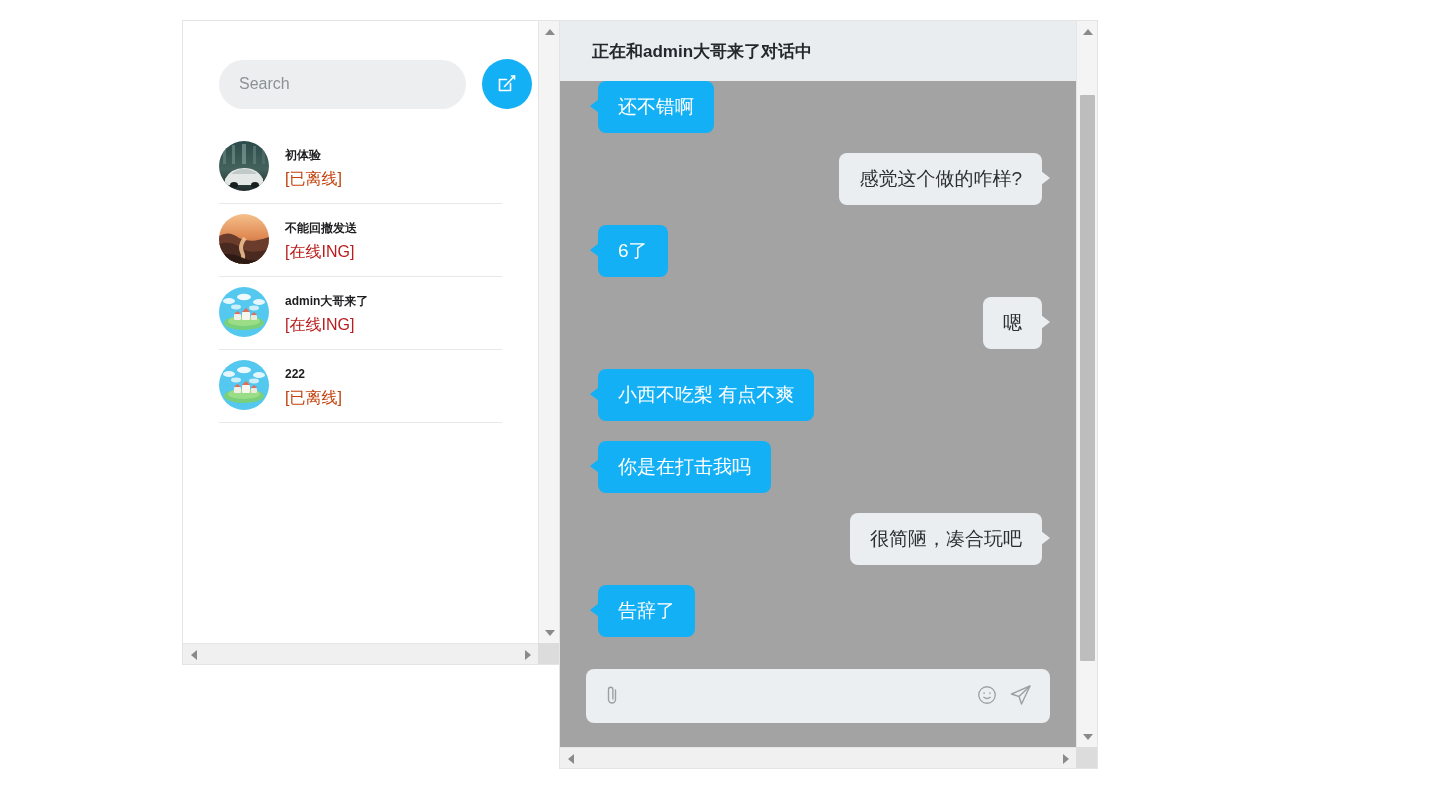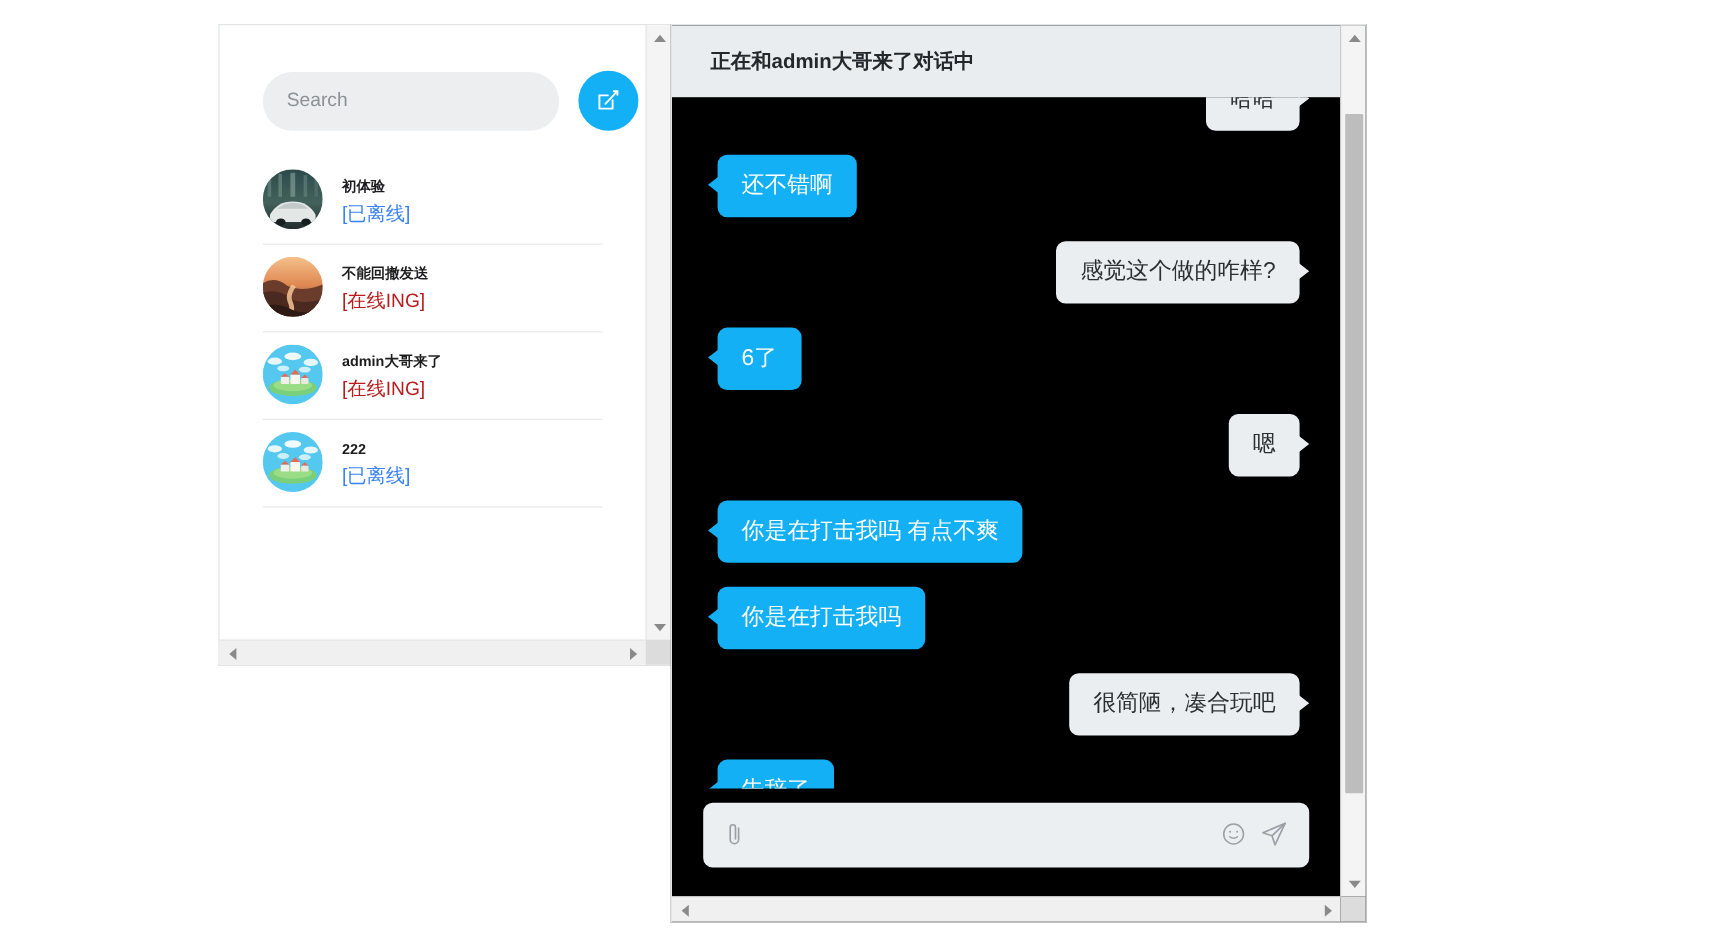--- a/index.html
+++ b/index.html
@@ -13,21 +13,21 @@
   .app {
     position: absolute;
     left: 182px; top: 20px;
     width: 1000px; height: 749px;
     display: flex;
   }
 
   
   .sidebar {
     position: relative;
-    width: 377px; height: 535px;
+    width: 377px; height: 645px;
     background: #ffffff;
     border: 1px solid #e2e4e6;
     border-right: none;
   }
   .sidebar-inner {
     position: absolute;
     left: 0; top: 0; right: 21px; bottom: 21px;
     overflow: hidden;
   }
   .search-row {
@@ -88,28 +88,28 @@
     font-weight: bold;
     color: #1d1d1f;
     line-height: 22px;
     white-space: nowrap;
   }
   .contact-status {
     font-size: 16px;
     line-height: 21px;
     white-space: nowrap;
   }
-  .status-offline { color: #3b82f6; }
+  .status-offline { color: #c2410c; }
   .status-online  { color: #b91c1c; }
 
   
   .chat {
     position: relative;
-    width: 580px; height: 749px;
-    background: #000000;
+    width: 539px; height: 749px;
+    background: #a3a3a3;
     border: 1px solid #e2e4e6;
   }
   .chat-inner {
     position: absolute;
     left: 0; top: 0; right: 21px; bottom: 21px;
     display: flex;
     flex-direction: column;
     overflow: hidden;
   }
   .chat-header {
@@ -413,42 +413,39 @@
 
   <div class="chat">
     <div class="chat-inner">
 
       <div class="chat-header">
         <div class="chat-title">正在和admin大哥来了对话中</div>
       </div>
 
       <div class="messages">
 
-        <div class="msg-row right clipped">
-          <div class="bubble in">哈哈</div>
-        </div>
 
         <div class="msg-row left">
           <div class="bubble out">还不错啊</div>
         </div>
 
         <div class="msg-row right">
           <div class="bubble in">感觉这个做的咋样?</div>
         </div>
 
         <div class="msg-row left">
           <div class="bubble out">6了</div>
         </div>
 
         <div class="msg-row right">
           <div class="bubble in">嗯</div>
         </div>
 
         <div class="msg-row left">
-          <div class="bubble out">你是在打击我吗 有点不爽</div>
+          <div class="bubble out">小西不吃梨 有点不爽</div>
         </div>
 
         <div class="msg-row left">
           <div class="bubble out">你是在打击我吗</div>
         </div>
 
         <div class="msg-row right">
           <div class="bubble in">很简陋，凑合玩吧</div>
         </div>
 

